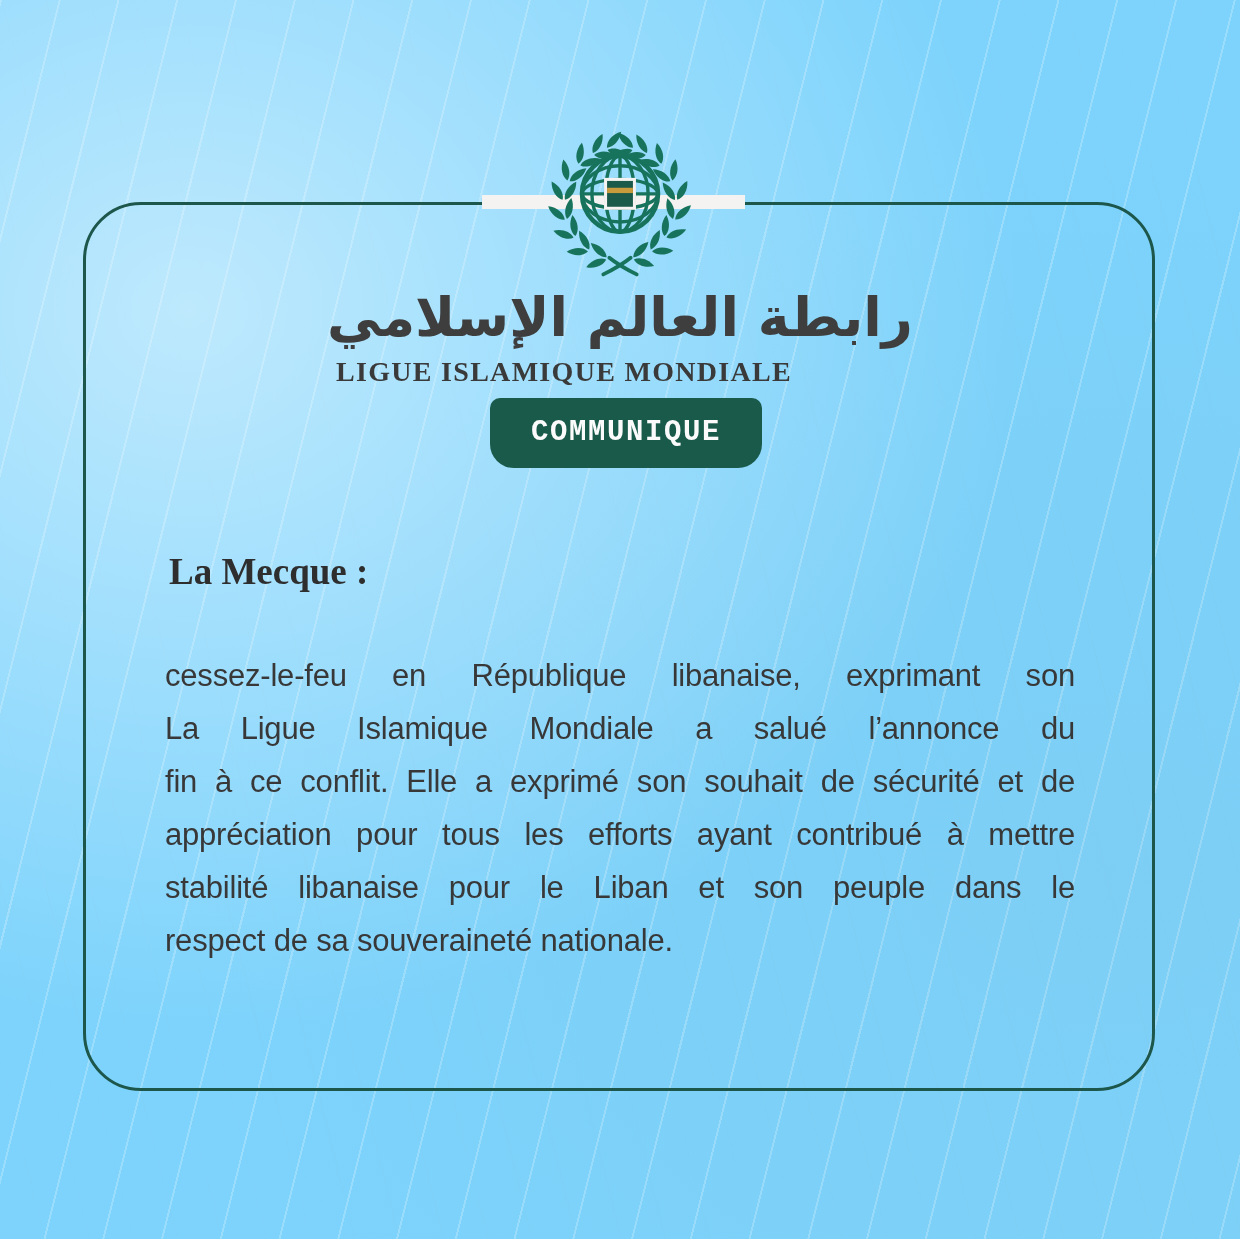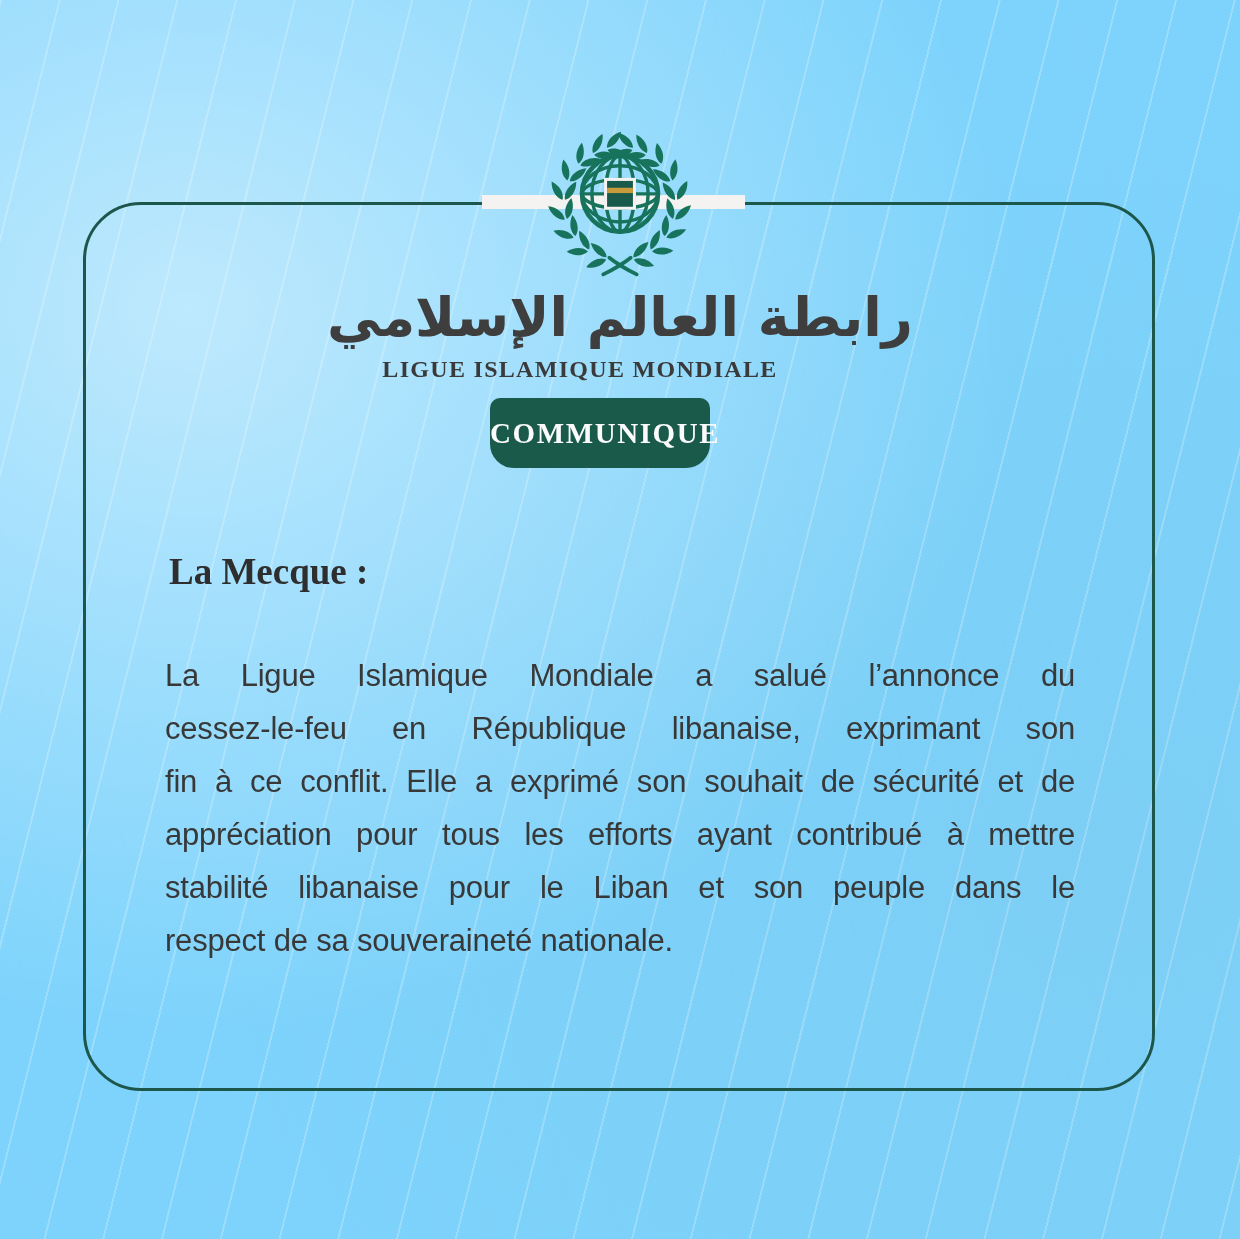--- a/index.html
+++ b/index.html
@@ -41,32 +41,32 @@
   .logo svg{display:block;width:100%;height:100%;}
 
   .arabic-name{
     position:absolute;left:0;top:281px;width:1240px;
     text-align:center;
     font-family:"DejaVu Sans", sans-serif;
     font-size:54px;line-height:74px;font-weight:bold;
     color:#3e3e3e;
   }
   .latin-name{
-    position:absolute;left:16px;top:356px;width:1128px;
+    position:absolute;left:0;top:356px;width:1128px;
     text-align:center;
     font-family:"Liberation Serif", serif;
-    font-weight:bold;font-size:24px;letter-spacing:1.3px;
+    font-weight:bold;font-size:28px;letter-spacing:1.3px;
     color:#3a3a3a;
   }
   .banner{
-    position:absolute;left:490px;top:398px;width:220px;height:70px;
+    position:absolute;left:490px;top:398px;width:272px;height:70px;
     background:#1a5a4b;
     border-radius:10px 10px 24px 24px;
     color:#fbfbfb;
-    font-family:Liberation Serif, serif;
+    font-family:Liberation Mono, monospace;
     font-weight:bold;font-size:29px;letter-spacing:1.6px;
     line-height:70px;text-align:center;
   }
 
   .dateline{
     position:absolute;left:165px;top:546px;margin:4px;
     font-family:"Liberation Serif", serif;
     font-weight:bold;font-size:37px;
     color:#2e2e2e;
   }
@@ -150,21 +150,21 @@
 
   <div class="arabic-name">رابطة العالم الإسلامي</div>
 
   <div class="latin-name">LIGUE ISLAMIQUE MONDIALE</div>
 
   <div class="banner">COMMUNIQUE</div>
 
   <h2 class="dateline">La Mecque :</h2>
 
   <div class="para">
+    <div class="jline">cessez-le-feu en République libanaise, exprimant son</div>
     <div class="jline">La Ligue Islamique Mondiale a salué l’annonce du</div>
-    <div class="jline">cessez-le-feu en République libanaise, exprimant son</div>
     <div class="jline">fin à ce conflit. Elle a exprimé son souhait de sécurité et de</div>
     <div class="jline">appréciation pour tous les efforts ayant contribué à mettre</div>
     <div class="jline">stabilité libanaise pour le Liban et son peuple dans le</div>
     <div class="jline last">respect de sa souveraineté nationale.</div>
   </div>
 
 </div>
 
 </body></html>

